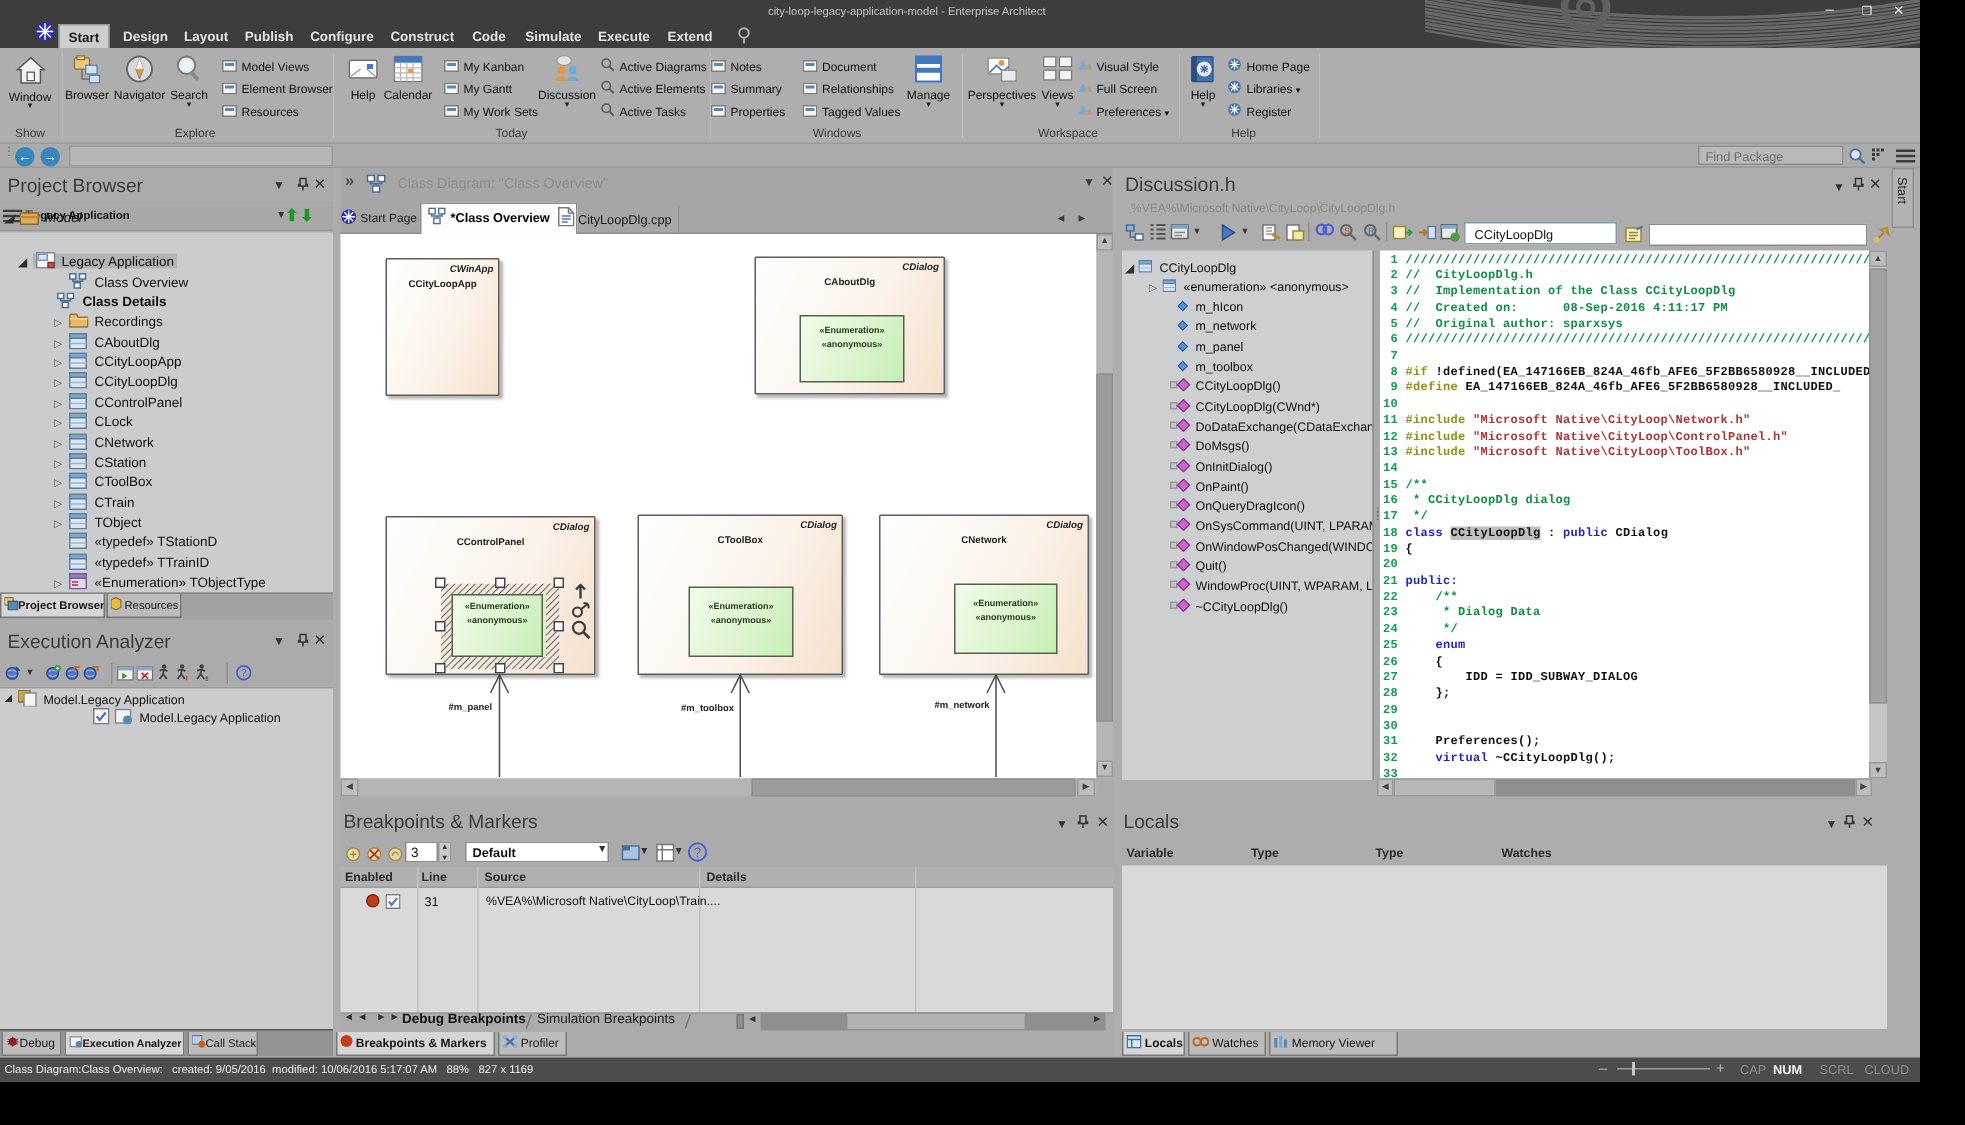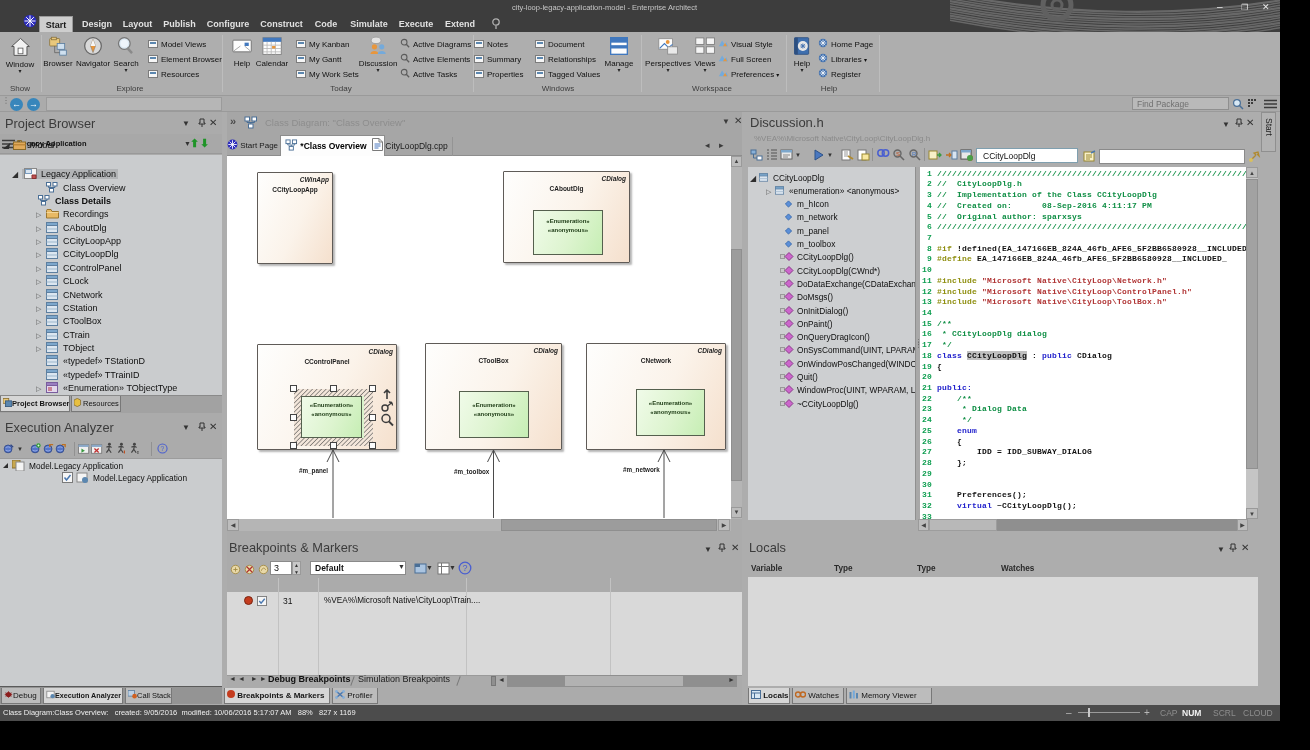--- a/index.html
+++ b/index.html
@@ -678,20 +678,26 @@
         <rect x="1" y="1" width="11" height="11" fill="#fff" stroke="#777"></rect>
         <path d="M1 4.5 H12 M4.5 1 V12" stroke="#777"></path>
       </svg>
       <div class="abs" style="left:449px;top:564px;font-size:7px;color:#333;">▼</div>
       <svg class="abs" style="left:458px;top:561px;" width="14" height="14" viewBox="0 0 14 14">
         <circle cx="7" cy="7" r="5.8" fill="none" stroke="#4a5fd0" stroke-width="1.3"></circle>
         <text x="7" y="10.2" font-size="9" text-anchor="middle" fill="#4a5fd0" font-family="Liberation Sans">?</text>
       </svg>
     </div>
 
+    <div class="tblhead" style="left:227px;top:578px;width:515px;height:14px;border-bottom:1px solid #9d9d9d;line-height:14px;">
+      <span style="position:absolute;left:3px;">Enabled</span>
+      <span style="position:absolute;left:54px;">Line</span>
+      <span style="position:absolute;left:96px;">Source</span>
+      <span style="position:absolute;left:244px;">Details</span>
+    </div>
     <div class="tblbody" style="left:227px;top:592px;width:515px;height:83px;"></div>
     <div class="colline" style="left:278px;top:578px;height:97px;"></div>
     <div class="colline" style="left:318px;top:578px;height:97px;"></div>
     <div class="colline" style="left:466px;top:578px;height:97px;"></div>
     <div class="colline" style="left:610px;top:578px;height:97px;"></div>
     <div class="abs" style="left:244px;top:596px;width:9px;height:9px;border-radius:50%;background:#c43c1e;border:1px solid #7a2410;"></div>
     <svg class="abs" style="left:257px;top:596px;" width="10" height="10" viewBox="0 0 11 11">
       <rect x="0.5" y="0.5" width="10" height="10" fill="#f6f6f6" stroke="#7a7a7a"></rect>
       <path d="M2.5 5.5 L4.5 8 L8.5 3" stroke="#4a78b0" stroke-width="1.5" fill="none"></path>
     </svg>

